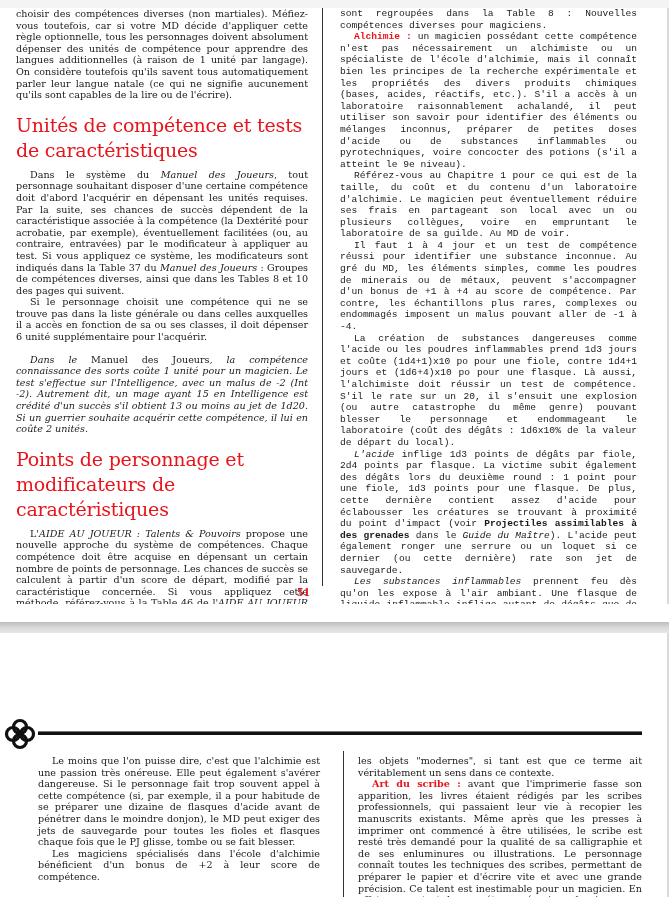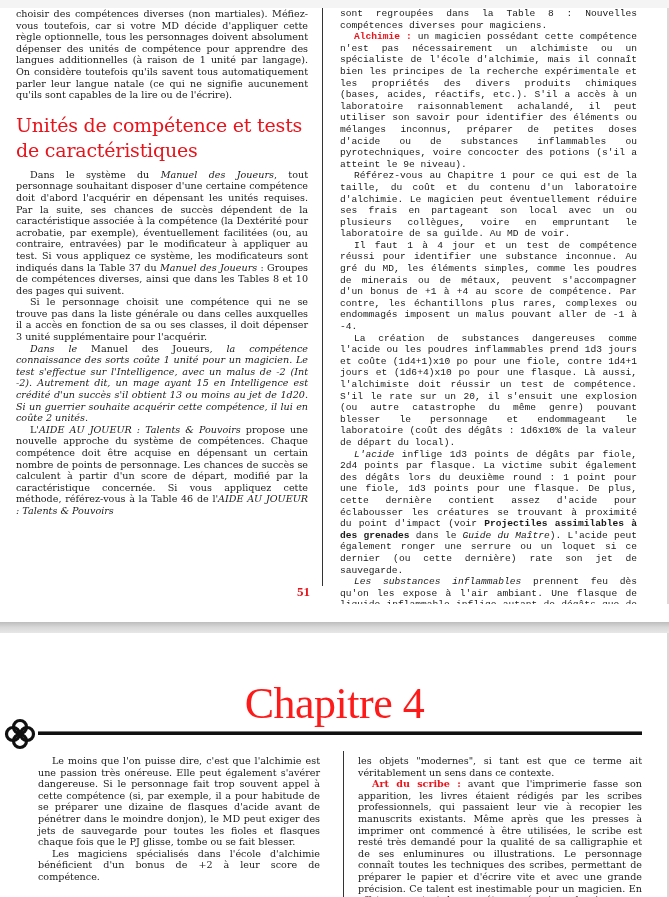--- a/index.html
+++ b/index.html
@@ -27,21 +27,21 @@
   .gap-bar {
     position: absolute; left: 0; top: 622px; width: 669px; height: 13px;
     background: linear-gradient(#bdbdbd, #d8d8d8 40%, #ececec);
   }
   .col {
     position: absolute; font-size: 9.6px; line-height: 11.6px;
     text-align: justify;
   }
   .col p { margin: 0; text-indent: 14px; }
   .col p.noindent { text-indent: 0; }
-  .col p.note { font-style: italic; }
+  .col p.note { font-style: italic; margin-top: 11px; }
   .col p.note .roman { font-style: normal; }
   #p1-left { left: 16px; top: 0px; width: 292px; }
   #p1-right { left: 340px; top: 0px; width: 297px; font-family: Liberation Mono, monospace; }
   #p1-divider { position: absolute; left: 322px; top: 0; width: 1px; height: 578px; background: #333; }
   .heading {
     font-family: "DejaVu Serif", serif; color: #e8141c; font-weight: normal;
     font-size: 19px; line-height: 25px; margin: 12px 0 6px 0; letter-spacing: -0.2px;
     text-indent: 0; text-align: left;
   }
   .term { color: #e8141c; font-weight: bold; }
@@ -70,22 +70,23 @@
 </head>
 <body>
 
 <div class="topbar"></div>
 
 <div class="page" id="page1">
   <div class="col" id="p1-left">
     <p class="noindent">choisir des compétences diverses (non martiales). Méfiez-vous toutefois, car si votre MD décide d'appliquer cette règle optionnelle, tous les personnages doivent absolument dépenser des unités de compétence pour apprendre des langues additionnelles (à raison de 1 unité par langage). On considère toutefois qu'ils savent tous automatiquement parler leur langue natale (ce qui ne signifie aucunement qu'ils sont capables de la lire ou de l'écrire).</p>
     <div class="heading">Unités de compétence et tests de caractéristiques</div>
     <p><span>Dans le système du </span><span class="it">Manuel des Joueurs</span><span>, tout personnage souhaitant disposer d'une certaine compétence doit d'abord l'acquérir en dépensant les unités requises. Par la suite, ses chances de succès dépendent de la caractéristique associée à la compétence (la Dextérité pour acrobatie, par exemple), éventuellement facilitées (ou, au contraire, entravées) par le modificateur à appliquer au test. Si vous appliquez ce système, les modificateurs sont indiqués dans la Table 37 du </span><span class="it">Manuel des Joueurs</span><span> : Groupes de compétences diverses, ainsi que dans les Tables 8 et 10 des pages qui suivent.</span></p>
-    <p>Si le personnage choisit une compétence qui ne se trouve pas dans la liste générale ou dans celles auxquelles il a accès en fonction de sa ou ses classes, il doit dépenser 3 unité supplémentaire pour l'acquérir.</p>
+    <p>Si le personnage choisit une compétence qui ne se trouve pas dans la liste générale ou dans celles auxquelles il a accès en fonction de sa ou ses classes, il doit dépenser 6 unité supplémentaire pour l'acquérir.</p>
     <p class="note"><span>Dans le </span><span class="roman">Manuel des Joueurs</span><span>, la compétence connaissance des sorts coûte 1 unité pour un magicien. Le test s'effectue sur l'Intelligence, avec un malus de -2 (Int -2). Autrement dit, un mage ayant 15 en Intelligence est crédité d'un succès s'il obtient 13 ou moins au jet de 1d20. Si un guerrier souhaite acquérir cette compétence, il lui en coûte 2 unités.</span></p>
+    <div class="heading">Points de personnage et modificateurs de caractéristiques</div>
     <p><span>L'</span><span class="it">AIDE AU JOUEUR : Talents &amp; Pouvoirs</span><span> propose une nouvelle approche du système de compétences. Chaque compétence doit être acquise en dépensant un certain nombre de points de personnage. Les chances de succès se calculent à partir d'un score de départ, modifié par la caractéristique concernée. Si vous appliquez cette méthode, référez-vous à la Table 46 de l'</span><span class="it">AIDE AU JOUEUR : Talents &amp; Pouvoirs</span></p>
 
   </div>
 
   <div id="p1-divider"></div>
 
   <div class="col" id="p1-right">
     <p class="noindent">sont regroupées dans la Table 8 : Nouvelles compétences diverses pour magiciens.</p>
     <p><span class="term">Alchimie :</span><span> un magicien possédant cette compétence n'est pas nécessairement un alchimiste ou un spécialiste de l'école d'alchimie, mais il connaît bien les principes de la recherche expérimentale et les propriétés des divers produits chimiques (bases, acides, réactifs, etc.). S'il a accès à un laboratoire raisonnablement achalandé, il peut utiliser son savoir pour identifier des éléments ou mélanges inconnus, préparer de petites doses d'acide ou de substances inflammables ou pyrotechniques, voire concocter des potions (s'il a atteint le 9e niveau).</span></p>
     <p>Référez-vous au Chapitre 1 pour ce qui est de la taille, du coût et du contenu d'un laboratoire d'alchimie. Le magicien peut éventuellement réduire ses frais en partageant son local avec un ou plusieurs collègues, voire en empruntant le laboratoire de sa guilde. Au MD de voir.</p>
@@ -97,21 +98,20 @@
   </div>
 
   <div class="pagenum">51</div>
   <div class="edge-right"></div>
 </div>
 
 <div class="gap"></div>
 <div class="gap-bar"></div>
 
 <div class="page" id="page2">
-  <div id="chapter-title">Chapitre 4</div>
 
   <svg id="knot" viewBox="0 0 32 32">
     <g fill="none" stroke="#111" stroke-width="3.2">
       <circle cx="16" cy="9" r="6.5"></circle>
       <circle cx="16" cy="23" r="6.5"></circle>
       <circle cx="9" cy="16" r="6.5"></circle>
       <circle cx="23" cy="16" r="6.5"></circle>
     </g>
     <circle cx="16" cy="16" r="2" fill="#111"></circle>
   </svg>

